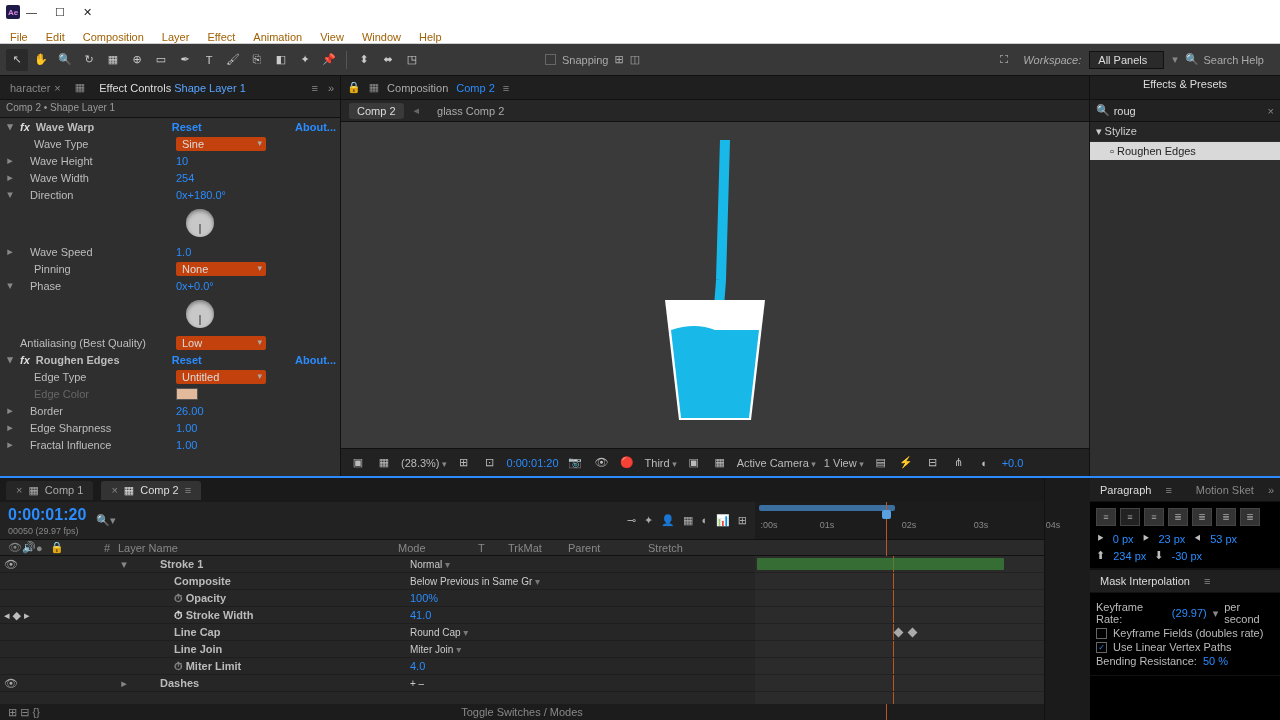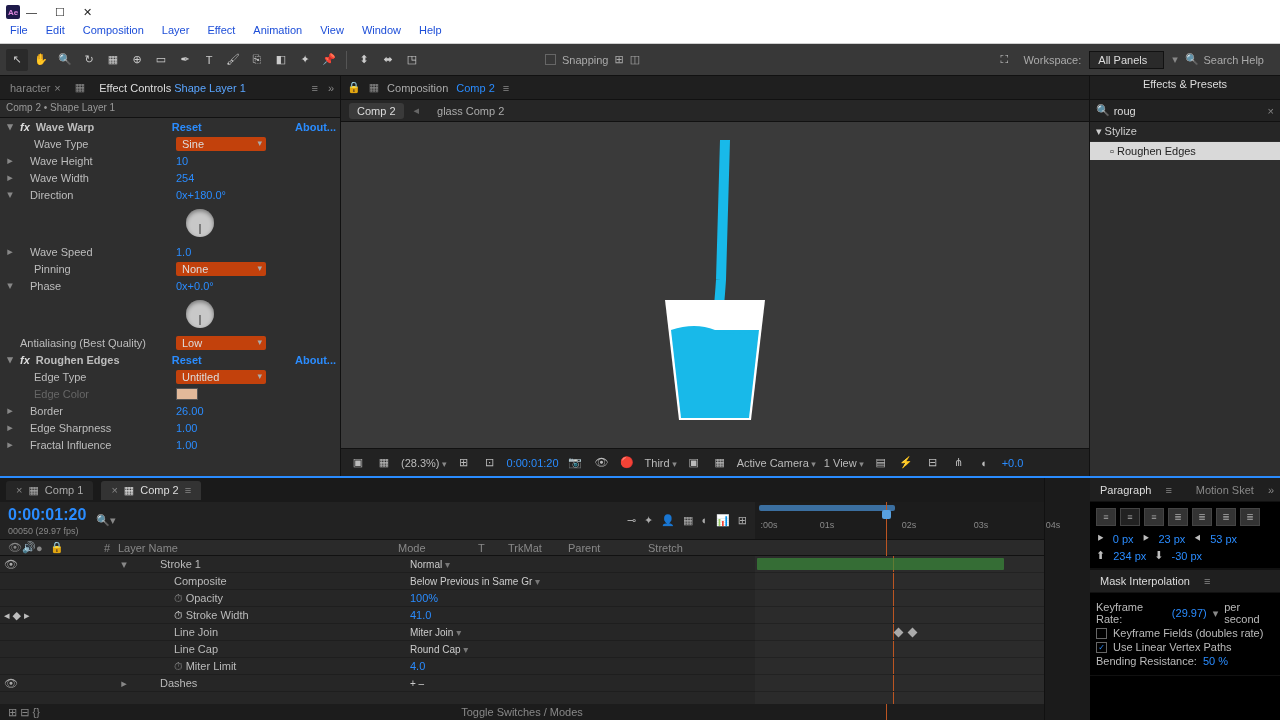--- a/index.html
+++ b/index.html
@@ -1,29 +1,29 @@
 <!DOCTYPE html>
 <html><head>
 <meta charset="utf-8">
 <style>
 * { margin: 0; padding: 0; box-sizing: border-box; font-family: "Segoe UI", Tahoma, sans-serif; font-size: 11px; }
 body { background: #1b1b1b; color: #bdbdbd; width: 1280px; height: 720px; overflow: hidden; user-select: none; }
 .titlebar { height: 24px; background: #fff; color: #000; display: flex; align-items: center; padding: 0 6px; }
 .titlebar .ae-icon { width: 14px; height: 14px; background: #1e1a4a; margin-right: 6px; border-radius: 2px; display: flex; align-items: center; justify-content: center; color: #d8d; font-size: 8px; font-weight: bold; }
 .titlebar .title { flex: 1; font-size: 12px; }
 .win-controls { display: flex; gap: 18px; font-size: 14px; color: #222; }
-.menubar { height: 20px; background: #fff; display: flex; align-items: flex-start; gap: 18px; padding: 0 10px; color: #1d4ed8; font-size: 12px; border-bottom: 1px solid #cfcfcf; }
+.menubar { height: 20px; background: #fff; display: flex; align-items: flex-end; gap: 18px; padding: 0 10px; color: #a16207; font-size: 12px; border-bottom: 1px solid #cfcfcf; }
 .menubar span { cursor: default; }
 .toolbar { height: 32px; background: #383838; display: flex; align-items: center; padding: 0 6px; gap: 2px; border-bottom: 1px solid #111; }
 .tool-btn { width: 22px; height: 22px; display: flex; align-items: center; justify-content: center; color: #ccc; border-radius: 2px; }
 .tool-btn.active { background: #2a2a2a; }
 .tool-sep { width: 1px; height: 18px; background: #555; margin: 0 4px; }
 .toolbar-right { margin-left: auto; display: flex; align-items: center; gap: 8px; }
 .snapping { color: #aaa; display: flex; align-items: center; gap: 6px; }
-.workspace-label { color: #aaa; }
+.workspace-label { color: #aaa; font-style: italic; }
 .workspace-sel { background: #2a2a2a; padding: 2px 16px 2px 8px; border: 1px solid #111; color: #ddd; position: relative; }
 .search-help { display: flex; align-items: center; gap: 4px; color: #aaa; margin-right: 10px; }
 .main { display: flex; height: 400px; }
 .left-panel { width: 340px; background: #272727; display: flex; flex-direction: column; }
 .panel-tabs { height: 24px; background: #1f1f1f; display: flex; align-items: center; gap: 10px; padding: 0 6px; border-bottom: 1px solid #111; }
 .panel-tab { color: #888; padding: 2px 4px; }
 .panel-tab.active { color: #ddd; }
 .panel-tab .close { margin-left: 4px; color: #888; }
 .panel-sub { height: 18px; padding: 2px 6px; background: #2a2a2a; color: #999; font-size: 10px; border-bottom: 1px solid #111; }
 .fx-list { flex: 1; overflow: hidden; background: #2f2f2f; }
@@ -79,21 +79,21 @@
 .tl-ruler .playhead { position: absolute; top: 0; bottom: -200px; width: 1px; background: #b52; }
 .tl-ruler .playhead::before { content: ""; position: absolute; top: 8px; left: -4px; width: 9px; height: 9px; background: #58a0e0; border-radius: 2px; }
 .tl-cols { height: 16px; background: #2a2a2a; display: flex; align-items: center; padding: 0 4px; color: #888; font-size: 10px; border-bottom: 1px solid #111; }
 .tl-cols .c { padding: 0 4px; }
 .tl-body { flex: 1; display: flex; overflow: hidden; }
 .tl-layers { width: 755px; background: #262626; overflow: hidden; }
 .tl-track { flex: 1; background: #2b2b2b; position: relative; }
 .layer-row { height: 17px; display: flex; align-items: center; padding: 0 4px; border-bottom: 1px solid #1e1e1e; }
 .layer-row .tw { width: 12px; text-align: center; color: #888; }
 .layer-row .eye { width: 14px; color: #aaa; }
-.layer-row .name { flex: 0 0 280px; padding-left: 4px; color: #bbb; white-space: nowrap; }
+.layer-row .name { flex: 0 0 280px; padding-left: 4px; color: #bbb; white-space: nowrap; font-weight: bold; }
 .layer-row .indent1 { padding-left: 30px; }
 .layer-row .indent2 { padding-left: 44px; }
 .layer-row .mode { width: 140px; color: #ccc; font-size: 10px; }
 .layer-row .mode.drop::after { content: " ▾"; color: #777; }
 .layer-row .val { color: #2a8cff; }
 .layer-row .colorsw { width: 20px; height: 10px; background: #19b8e8; display: inline-block; margin-right: 6px; }
 .tl-track .trow { height: 17px; border-bottom: 1px solid #222; position: relative; }
 .tl-track .bar { position: absolute; top: 2px; height: 12px; background: #2b5; left: 2px; right: 40px; border-radius: 1px; opacity: 0.7; }
 .tl-track .kf { position: absolute; top: 5px; width: 7px; height: 7px; background: #aaa; transform: rotate(45deg); }
 .tl-track .playline { position: absolute; top: 0; bottom: 0; width: 1px; background: #b52; left: 138px; }
@@ -409,28 +409,28 @@
         <div class="layer-row">
             <span style="width:30px">◂ ◆ ▸</span>
             <span style="width:84px"></span>
             <span class="tw"></span>
             <span class="name indent2"><span style="color:#ddd">⏱</span> <span>Stroke Width</span></span>
             <span class="val">41.0</span>
           </div>
         <div class="layer-row">
             <span style="width:114px"></span>
             <span class="tw"></span>
+            <span class="name indent2">Line Cap</span>
+            <span class="mode drop">Round Cap</span>
+          </div>
+        <div class="layer-row">
+            <span style="width:114px"></span>
+            <span class="tw"></span>
             <span class="name indent2">Line Join</span>
             <span class="mode drop">Miter Join</span>
-          </div>
-        <div class="layer-row">
-            <span style="width:114px"></span>
-            <span class="tw"></span>
-            <span class="name indent2">Line Cap</span>
-            <span class="mode drop">Round Cap</span>
           </div>
         <div class="layer-row">
             <span style="width:114px"></span>
             <span class="tw"></span>
             <span class="name indent2"><span style="color:#888">⏱</span> <span>Miter Limit</span></span>
             <span class="val">4.0</span>
           </div>
         <div class="layer-row">
             <span class="eye">👁</span>
             <span style="width:100px"></span>

